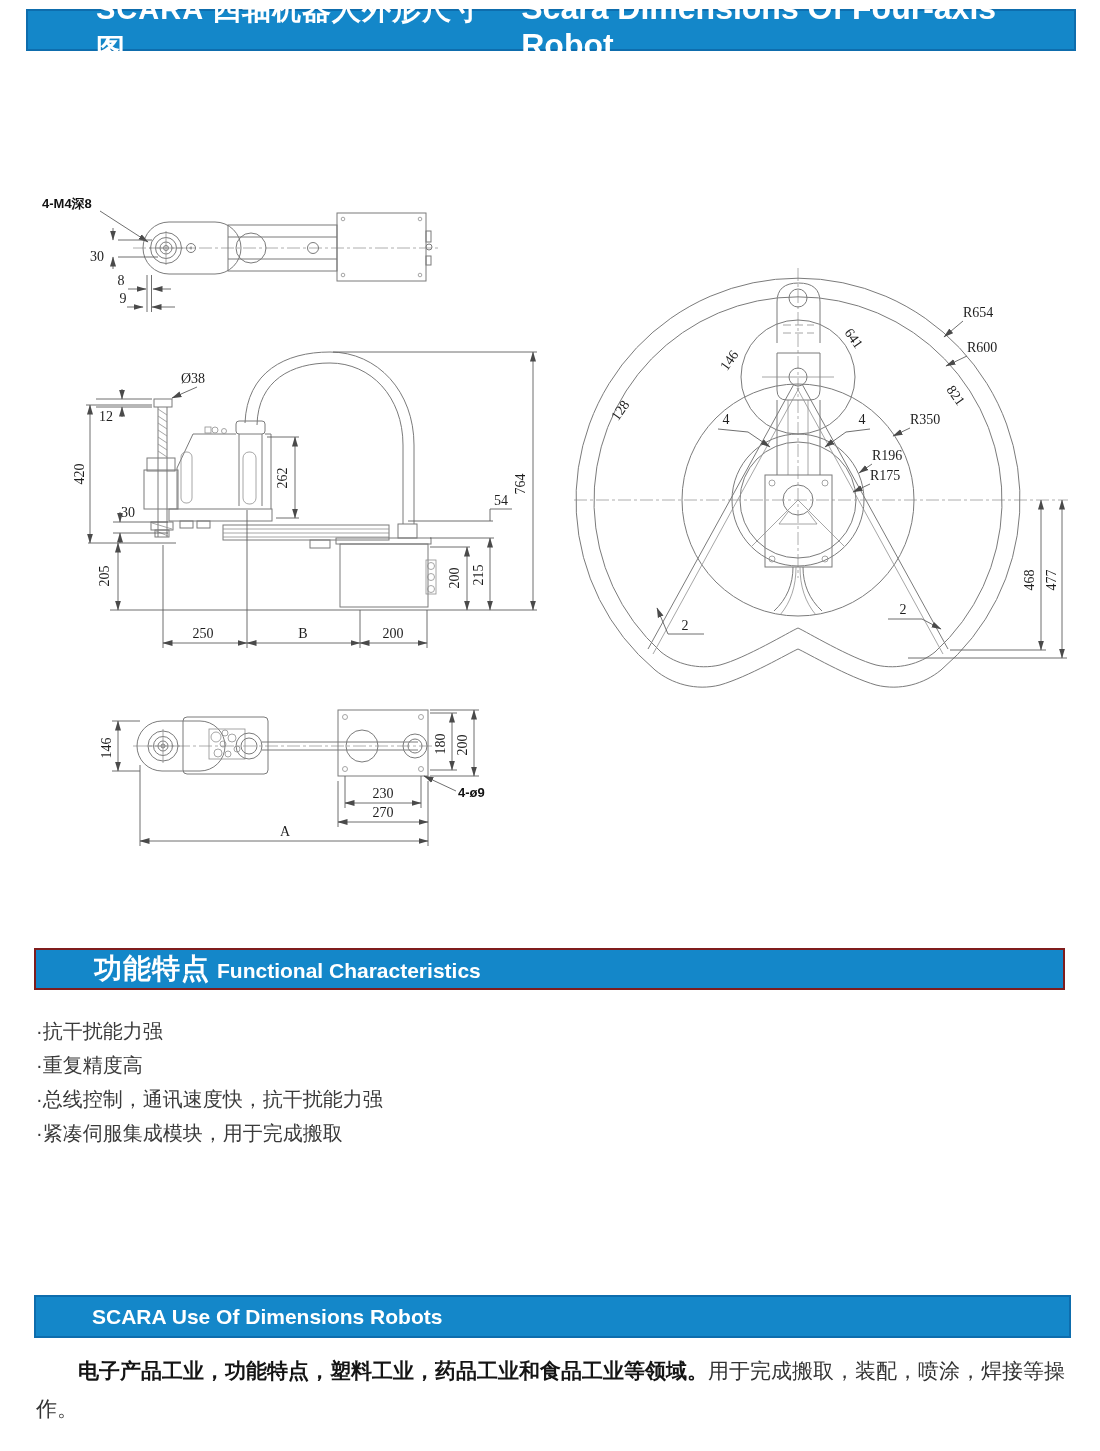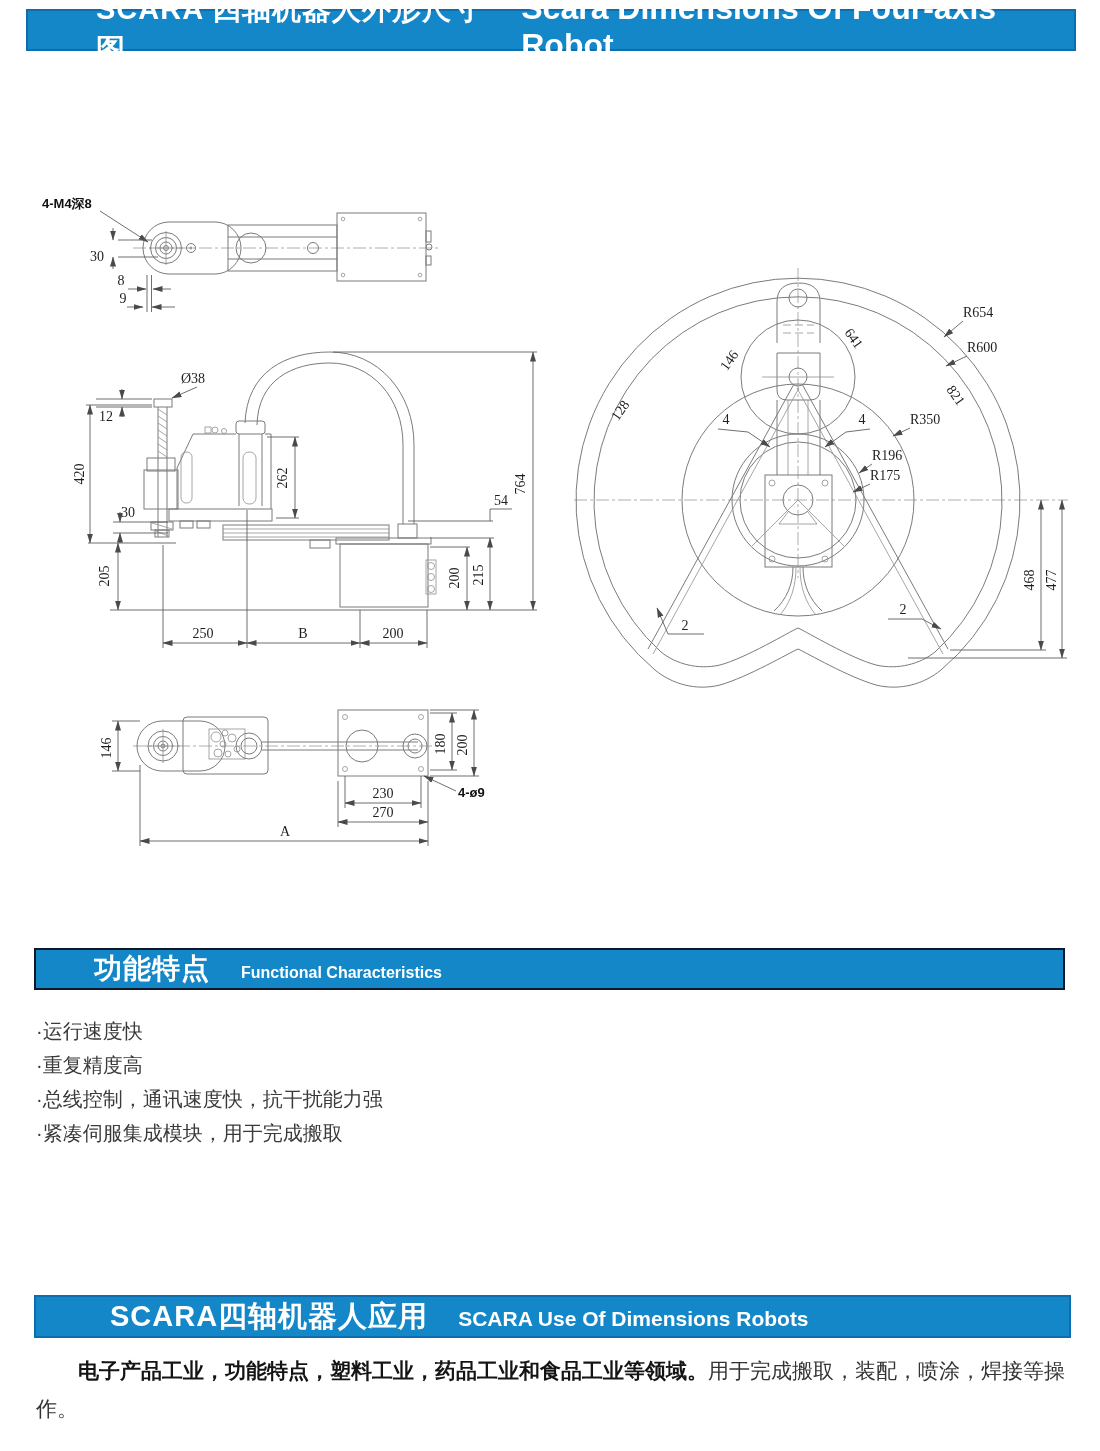--- a/index.html
+++ b/index.html
@@ -6,21 +6,21 @@
   .page{position:relative;width:1100px;height:1451px;background:#ffffff;overflow:hidden;
         font-family:"Liberation Sans",sans-serif;}
   .bar{position:absolute;box-sizing:border-box;display:flex;align-items:baseline;color:#fff;}
   .bar .zh{font-weight:bold;letter-spacing:1px;margin-left:48px;}
   .bar .en{font-weight:bold;}
   #h1{left:26px;top:9px;width:1050px;height:42px;padding-left:20px;}
   #h1 .zh{font-size:29px;}
   #h1 .en{font-size:32px;margin-left:26px;}
   #h2{left:34px;top:948px;width:1031px;height:42px;padding-left:10px;}
   #h2 .zh{font-size:28px;}
-  #h2 .en{font-size:16px;margin-left:31px;}
+  #h2 .en{font-size:21px;margin-left:7px;}
   #h3{left:34px;top:1295px;width:1037px;height:43px;padding-left:26px;}
   #h3 .zh{font-size:29px;}
   #h3 .en{font-size:21px;margin-left:30px;}
   .bar{align-items:center;}
   .bar .inner{display:flex;align-items:baseline;}
   #features{position:absolute;left:36px;top:1014px;margin:0;padding:0;list-style:none;}
   #features li{font-size:20px;line-height:34px;color:#3a3a3a;}
   #apptext{position:absolute;left:36px;top:1352px;width:1030px;font-size:21px;
            line-height:38px;color:#333;text-indent:2em;margin:0;}
   #apptext b{color:#141414;}
@@ -317,36 +317,35 @@
 
       <line class="dm" x1="950" y1="650" x2="1046" y2="650"></line>
       <line class="dm" x1="908" y1="658" x2="1067" y2="658"></line>
       <line class="dm" x1="1041" y1="500" x2="1041" y2="650" marker-start="url(#as)" marker-end="url(#ae)"></line>
       <line class="dm" x1="1062" y1="500" x2="1062" y2="658" marker-start="url(#as)" marker-end="url(#ae)"></line>
       <text class="t" transform="rotate(-90 1034 580)" x="1034" y="580" text-anchor="middle">468</text>
       <text class="t" transform="rotate(-90 1056 580)" x="1056" y="580" text-anchor="middle">477</text>
     </g>
   </svg>
 
-  <div class="bar" id="h2" style="background:#1487c9;border:2px solid #0f172a;">
+  <div class="bar" id="h2" style="background:#1487c9;border:2px solid #7f1d1d;">
     <div class="inner">
       <span class="zh">功能特点</span>
       <span class="en">Functional Characteristics</span>
     </div>
   </div>
 
   <ul id="features">
-    <li>·运行速度快</li>
+    <li>·抗干扰能力强</li>
     <li>·重复精度高</li>
     <li>·总线控制，通讯速度快，抗干扰能力强</li>
     <li>·紧凑伺服集成模块，用于完成搬取</li>
   </ul>
 
   <div class="bar" id="h3" style="background:#1487c9;border:2px solid #0e6dad;">
     <div class="inner">
-      <span class="zh">SCARA四轴机器人应用</span>
       <span class="en">SCARA Use Of Dimensions Robots</span>
     </div>
   </div>
 
   <p id="apptext"><b>电子产品工业，功能特点，塑料工业，药品工业和食品工业等领域。</b><span>用于完成搬取，装配，喷涂，焊接等操作。</span></p>
 
 </div>
 
 </body></html>

